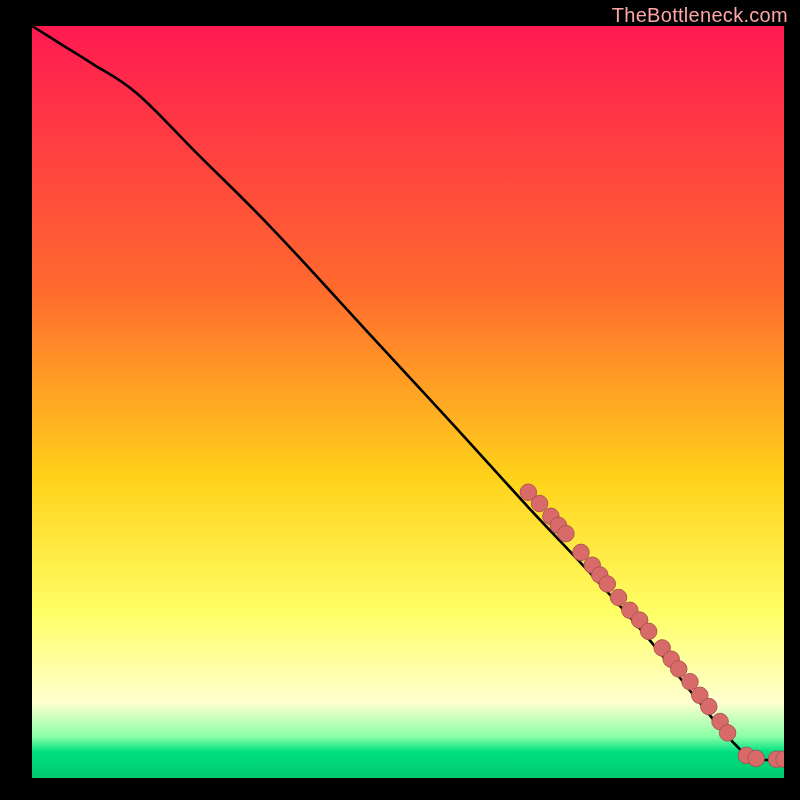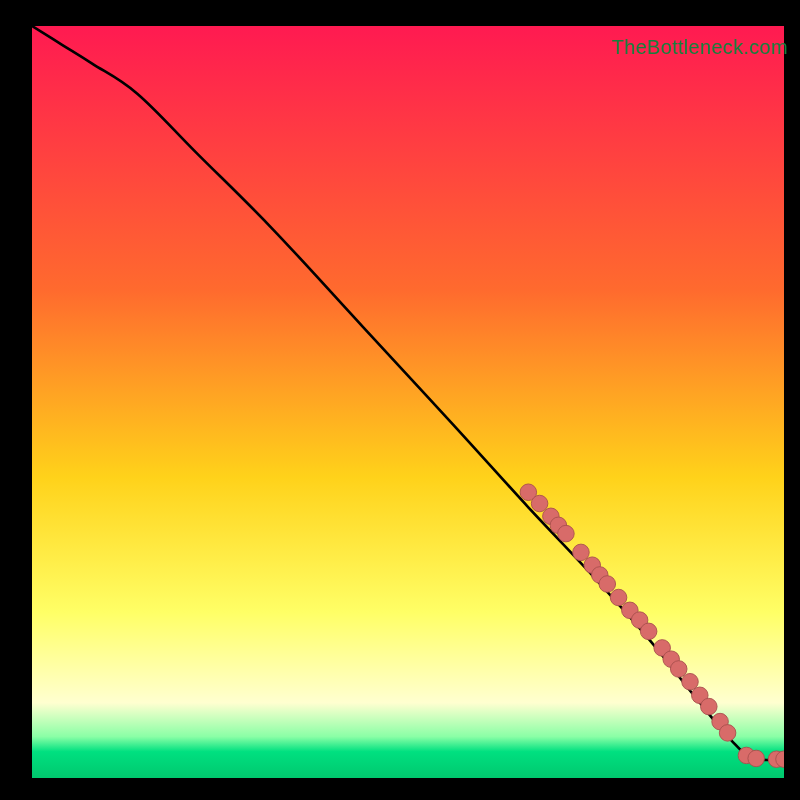--- a/index.html
+++ b/index.html
@@ -14,26 +14,25 @@
   .frame {
     position: relative;
     width: 800px;
     height: 800px;
     background: #000;
   }
   .watermark {
     position: absolute;
     top: 4px;
     right: 12px;
-    color: #15803d;
+    color: #fca5a5;
     font-size: 20px;
     font-weight: 400;
     letter-spacing: 0.3px;
     z-index: 5;
-    margin-top: 32px;
   }
   .plot {
     position: absolute;
     left: 32px;
     top: 26px;
     width: 752px;
     height: 752px;
     overflow: hidden;
   }
   .plot svg {

